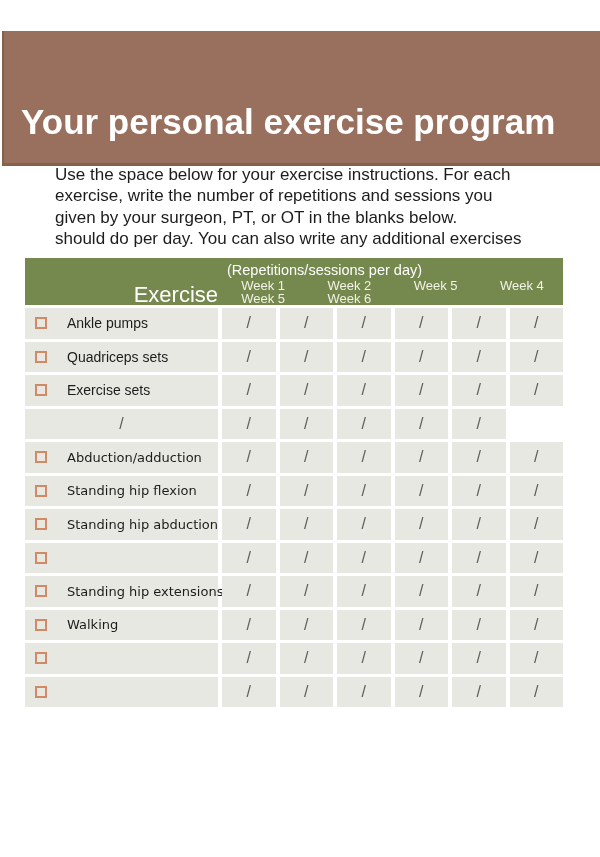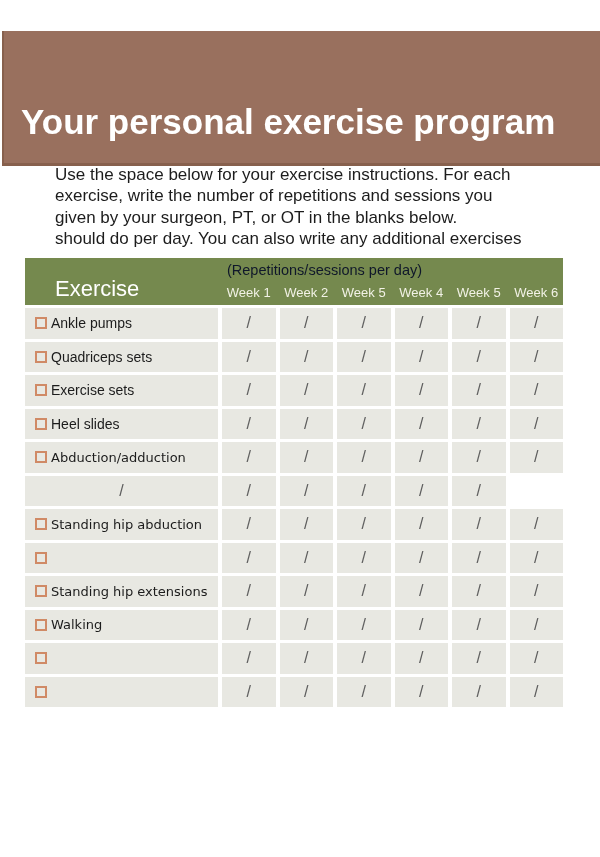--- a/index.html
+++ b/index.html
@@ -37,39 +37,40 @@
   }
   
   .etable{position:absolute;top:258px;left:25px;width:538px;}
   .ehead{
     height:47px;background:var(--header-green);
     display:grid;grid-template-columns:193px 1fr;
   }
   .ehead-left{
     display:flex;align-items:flex-end;
     padding:0 0 5px 30px;
+    justify-content:flex-end;
   }
   .exercise-header{font-size:22px;color:#ffffff;line-height:1;}
   .ehead-right{
     display:flex;flex-direction:column;justify-content:space-between;
     padding:5px 0 6px 4px;
   }
-  .caption{font-size:14.5px;color:#0f172a;line-height:1.1;padding-left:5px;white-space:nowrap;}
+  .caption{font-size:14.5px;color:#ffffff;line-height:1.1;padding-left:5px;white-space:nowrap;}
   .weeks{
-    display:grid;grid-template-columns:repeat(6,1fr);column-gap:4px;
+    display:grid;grid-template-columns:repeat(4,1fr);column-gap:4px;
   }
   .week-label{font-size:13px;color:#F2F2E6;text-align:center;line-height:1;white-space:nowrap;}
   .ebody{
     margin-top:3px;display:grid;grid-auto-rows:30.5px;row-gap:3px;
   }
   .erow{
     display:grid;grid-template-columns:193px repeat(6,1fr);column-gap:4px;
   }
   .cell{background:var(--row-bg);}
-  .name-cell{display:flex;align-items:center;padding-left:10px;gap:4px;}
+  .name-cell{display:flex;align-items:center;padding-left:10px;gap:20px;}
   .cbx{
     width:12px;height:12px;flex:0 0 12px;
     border:2px solid var(--checkbox-orange);background:transparent;
   }
   .row-label{font-size:14px;color:var(--text-dark);line-height:1;white-space:nowrap;}
   .erow.alt .row-label{font-family:"DejaVu Sans",sans-serif;font-size:13px;}
   .week-cell{display:flex;align-items:center;justify-content:center;}
   .slash{font-size:16px;color:var(--slash-gray);line-height:1;}
 </style>
 </head>
@@ -170,24 +171,20 @@
     <span class="slash">/</span>
   </div>
         <div class="cell week-cell">
     <span class="slash">/</span>
   </div>
         <div class="cell week-cell">
     <span class="slash">/</span>
   </div>
       </div>
       <div class="erow">
-    <div class="cell name-cell">
-      <span class="cbx"></span>
-      <span class="row-label">Heel slides</span>
-    </div>
   <div class="cell week-cell">
     <span class="slash">/</span>
   </div>
         <div class="cell week-cell">
     <span class="slash">/</span>
   </div>
         <div class="cell week-cell">
     <span class="slash">/</span>
   </div>
         <div class="cell week-cell">
@@ -218,20 +215,24 @@
     <span class="slash">/</span>
   </div>
         <div class="cell week-cell">
     <span class="slash">/</span>
   </div>
         <div class="cell week-cell">
     <span class="slash">/</span>
   </div>
       </div>
       <div class="erow alt">
+    <div class="cell name-cell">
+      <span class="cbx"></span>
+      <span class="row-label">Standing hip flexion</span>
+    </div>
   <div class="cell week-cell">
     <span class="slash">/</span>
   </div>
         <div class="cell week-cell">
     <span class="slash">/</span>
   </div>
         <div class="cell week-cell">
     <span class="slash">/</span>
   </div>
         <div class="cell week-cell">

